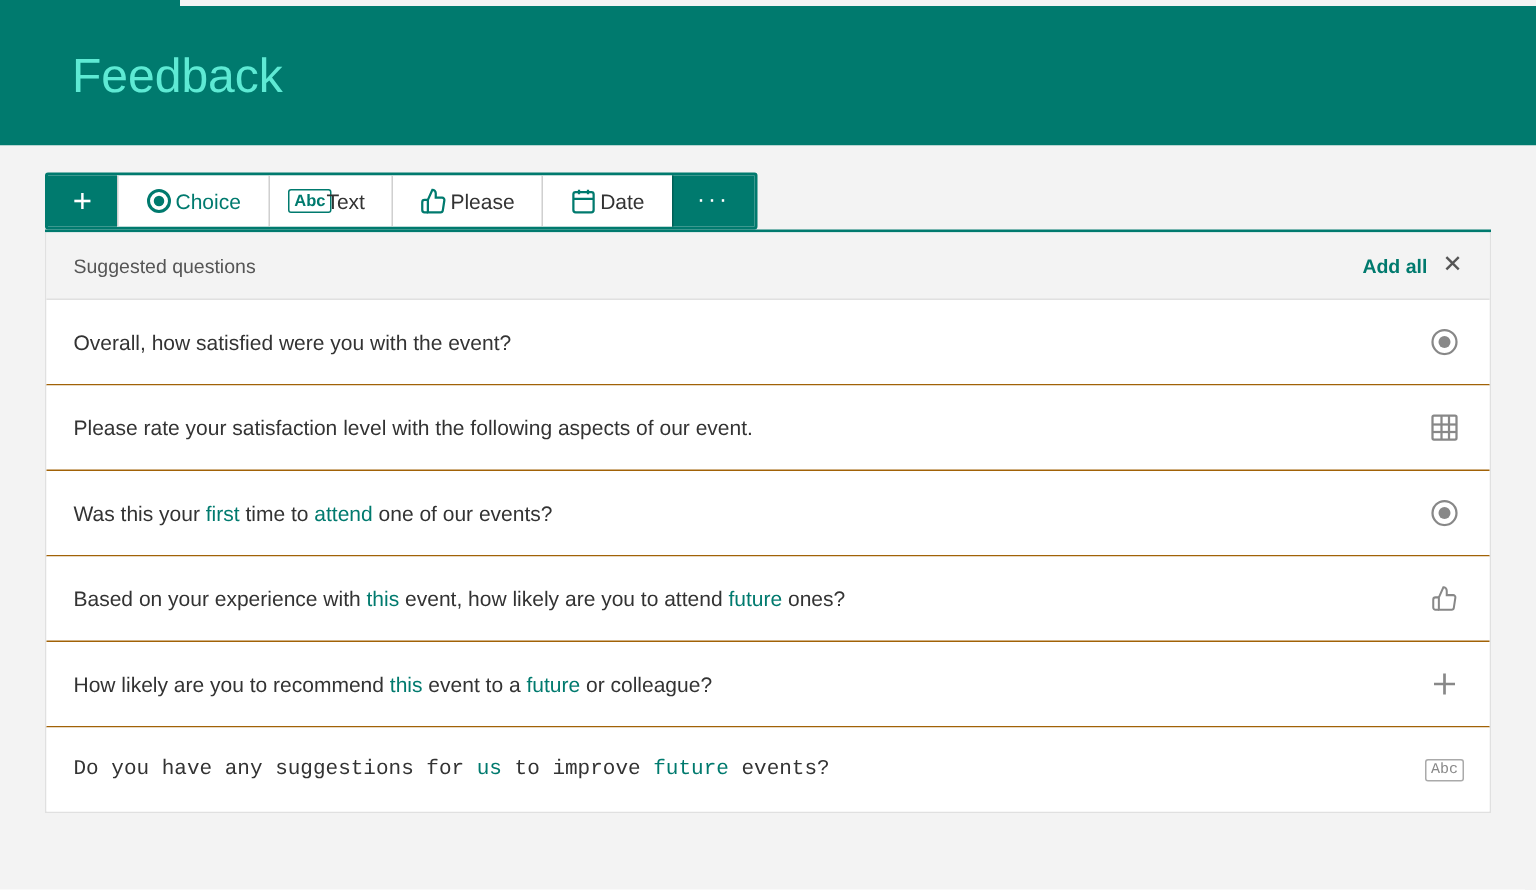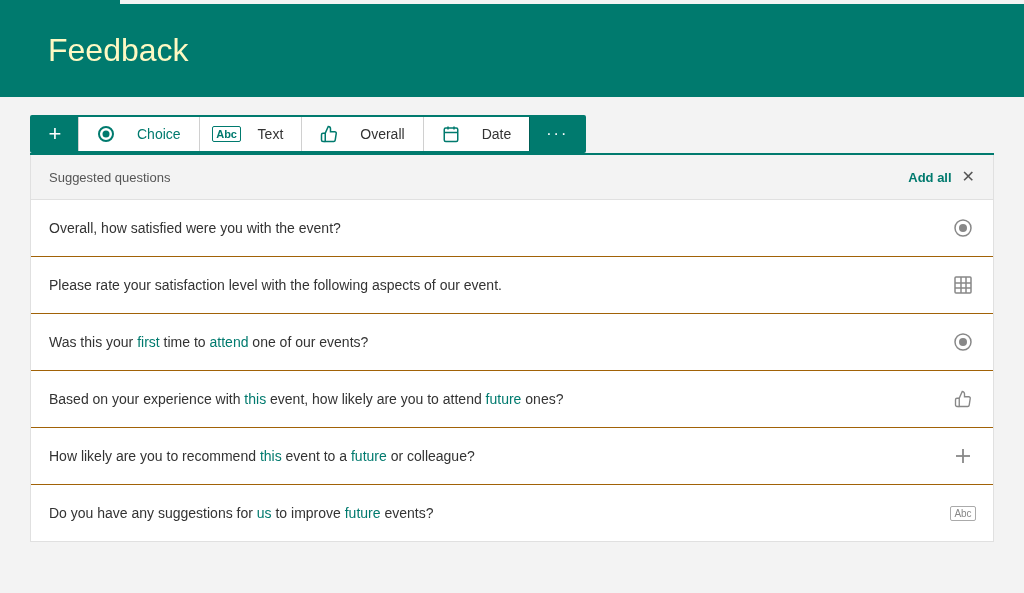--- a/index.html
+++ b/index.html
@@ -12,21 +12,21 @@
     }
 
     .header {
       background: #007a6e;
       padding: 28px 48px 28px 48px;
       color: white;
     }
     .header h1 {
       font-size: 32px;
       font-weight: 300;
-      color: #fef9c3;
+      color: #5eead4;
     }
 
     .toolbar-area {
       background: #f3f3f3;
       padding: 18px 30px 0 30px;
     }
 
     .toolbar {
       display: flex;
       align-items: stretch;
@@ -43,21 +43,21 @@
       align-items: center;
       justify-content: center;
       font-size: 22px;
       cursor: pointer;
       border-right: none;
     }
 
     .toolbar-btn {
       display: flex;
       align-items: center;
-      gap: 22px;
+      gap: 2px;
       padding: 8px 18px;
       background: white;
       border: none;
       border-left: 1px solid #d0d0d0;
       cursor: pointer;
       font-size: 14px;
       color: #333;
     }
 
     .toolbar-btn.active {
@@ -143,20 +143,21 @@
       align-items: center;
       justify-content: space-between;
       padding: 16px 18px;
       border-bottom: 1px solid #a16207;
       background: white;
       cursor: pointer;
     }
 
     .question-row:last-child {
       border-bottom: none;
+      font-family: Liberation Mono, monospace;
     }
 
     .question-text {
       font-size: 14px;
       color: #333;
       flex: 1;
     }
 
     .question-text .highlight {
       color: #007a6e;
@@ -210,21 +211,21 @@
       <span>Text</span>
     </button>
 
     <button class="toolbar-btn">
       <span class="btn-icon">
         <svg width="18" height="18" viewBox="0 0 24 24" fill="none" stroke="#007a6e" stroke-width="2">
           <path d="M14 9V5a3 3 0 0 0-3-3l-4 9v11h11.28a2 2 0 0 0 2-1.7l1.38-9a2 2 0 0 0-2-2.3H14z"></path>
           <path d="M7 22H4a2 2 0 0 1-2-2v-7a2 2 0 0 1 2-2h3"></path>
         </svg>
       </span>
-      <span>Overall</span>
+      <span>Please</span>
     </button>
 
     <button class="toolbar-btn">
       <span class="btn-icon">
         <svg width="18" height="18" viewBox="0 0 24 24" fill="none" stroke="#007a6e" stroke-width="2">
           <rect x="3" y="4" width="18" height="18" rx="2" ry="2"></rect>
           <line x1="16" y1="2" x2="16" y2="6"></line>
           <line x1="8" y1="2" x2="8" y2="6"></line>
           <line x1="3" y1="10" x2="21" y2="10"></line>
         </svg>

